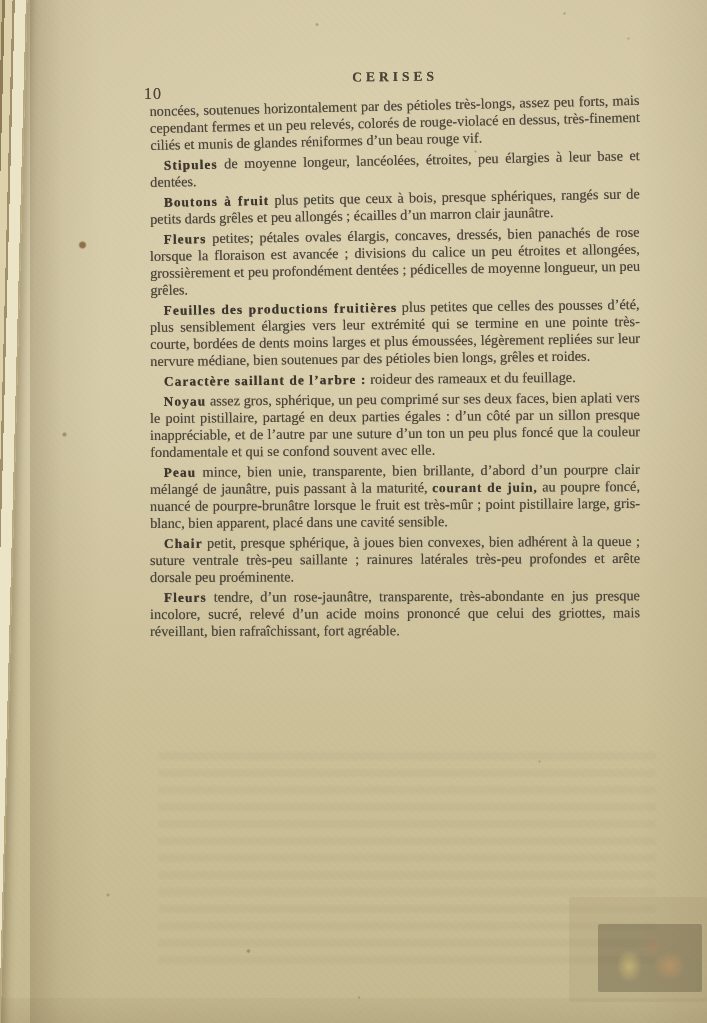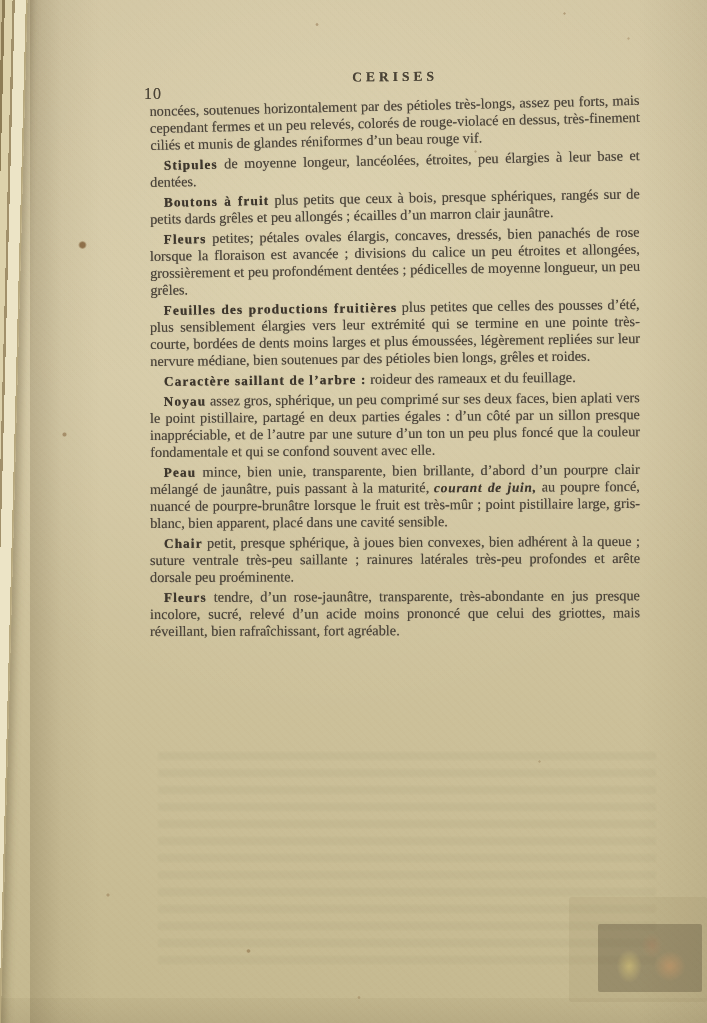--- a/index.html
+++ b/index.html
@@ -71,21 +71,21 @@
     margin:0 0 3px 0;text-indent:14px;
     transform:rotate(var(--r,0deg));transform-origin:0 50%;
     hyphens:auto;-webkit-hyphens:auto;
   }
   .para.cont{text-indent:0;}
   .lead{
     font-weight:700;font-size:0.93em;letter-spacing:1.1px;color:#3d362c;
     text-shadow:0 0 0.7px rgba(61,54,44,0.8);
   }
   .bold-inline{
-    font-weight:700;font-size:0.93em;letter-spacing:0.8px;color:#3d362c;font-style:italic;
+    font-weight:700;font-size:0.93em;letter-spacing:0.8px;color:#3d362c;
   }
 
   
   .showthrough{
     position:absolute;left:158px;top:752px;width:498px;height:216px;
     opacity:0.045;filter:blur(1px);
     background:repeating-linear-gradient(180deg, #5f6040 0 8px, rgba(0,0,0,0) 8px 17px);
   }
   .ghost-halo{
     position:absolute;left:569px;top:897px;width:138px;height:105px;

